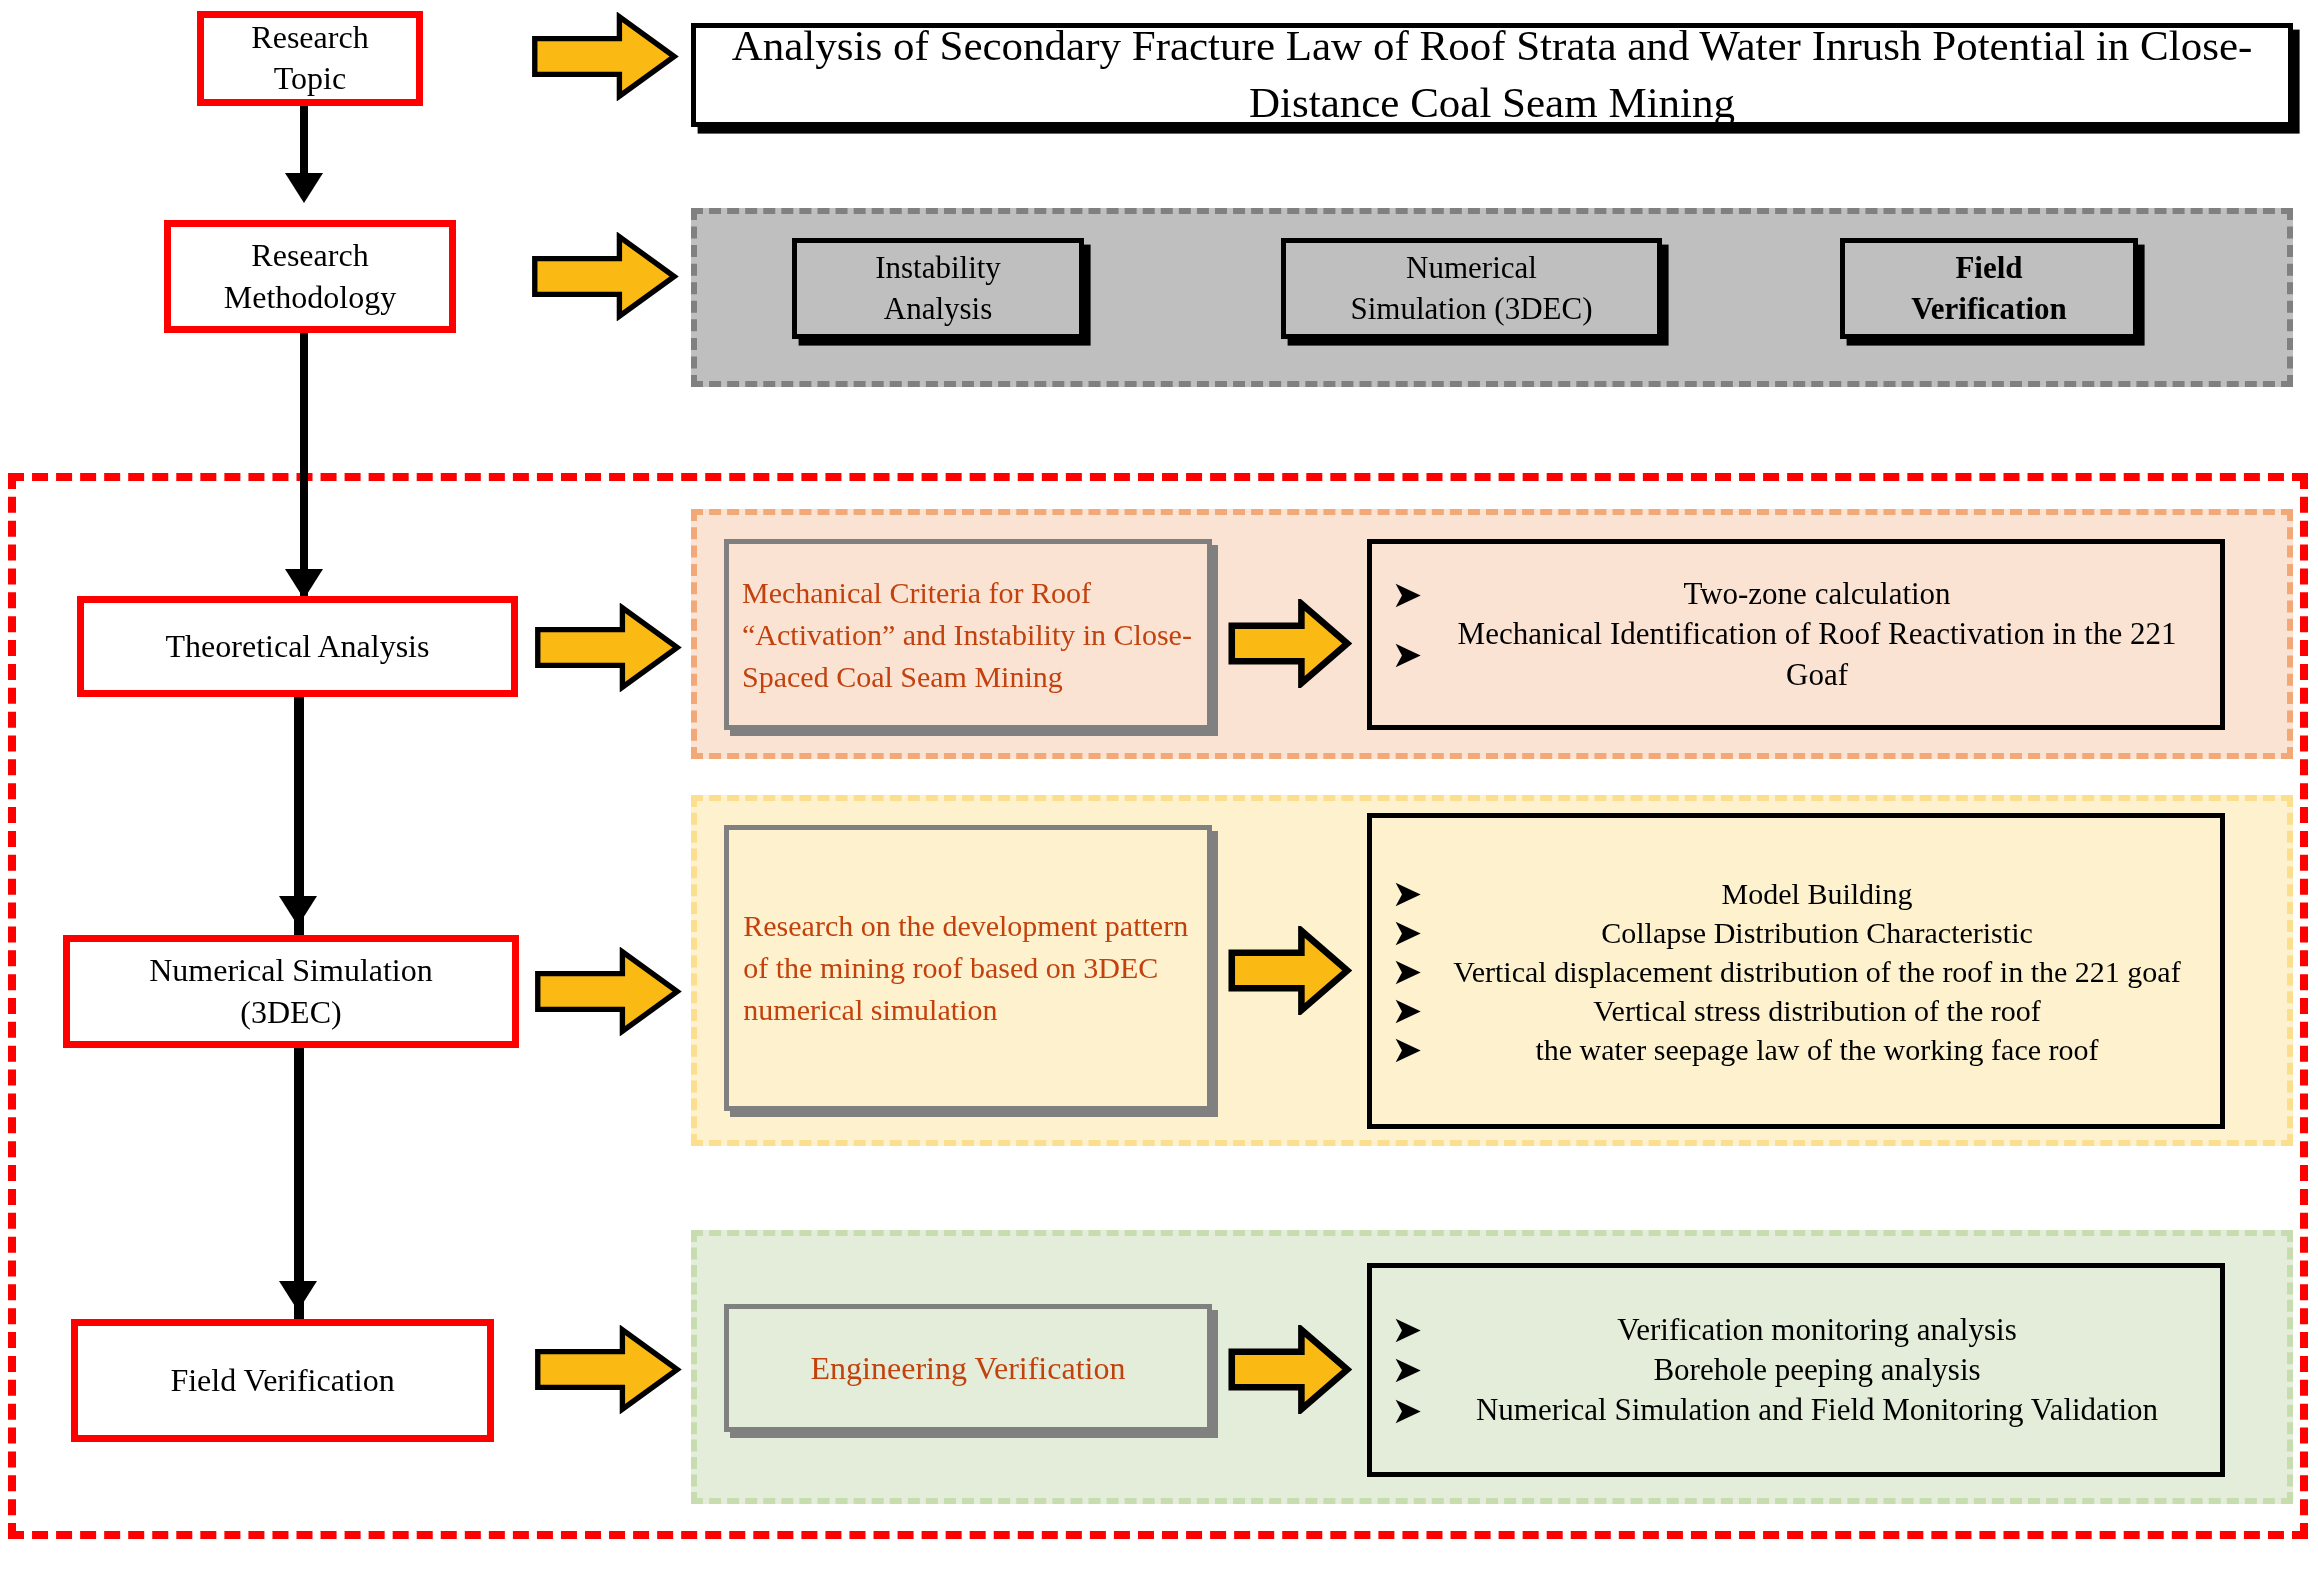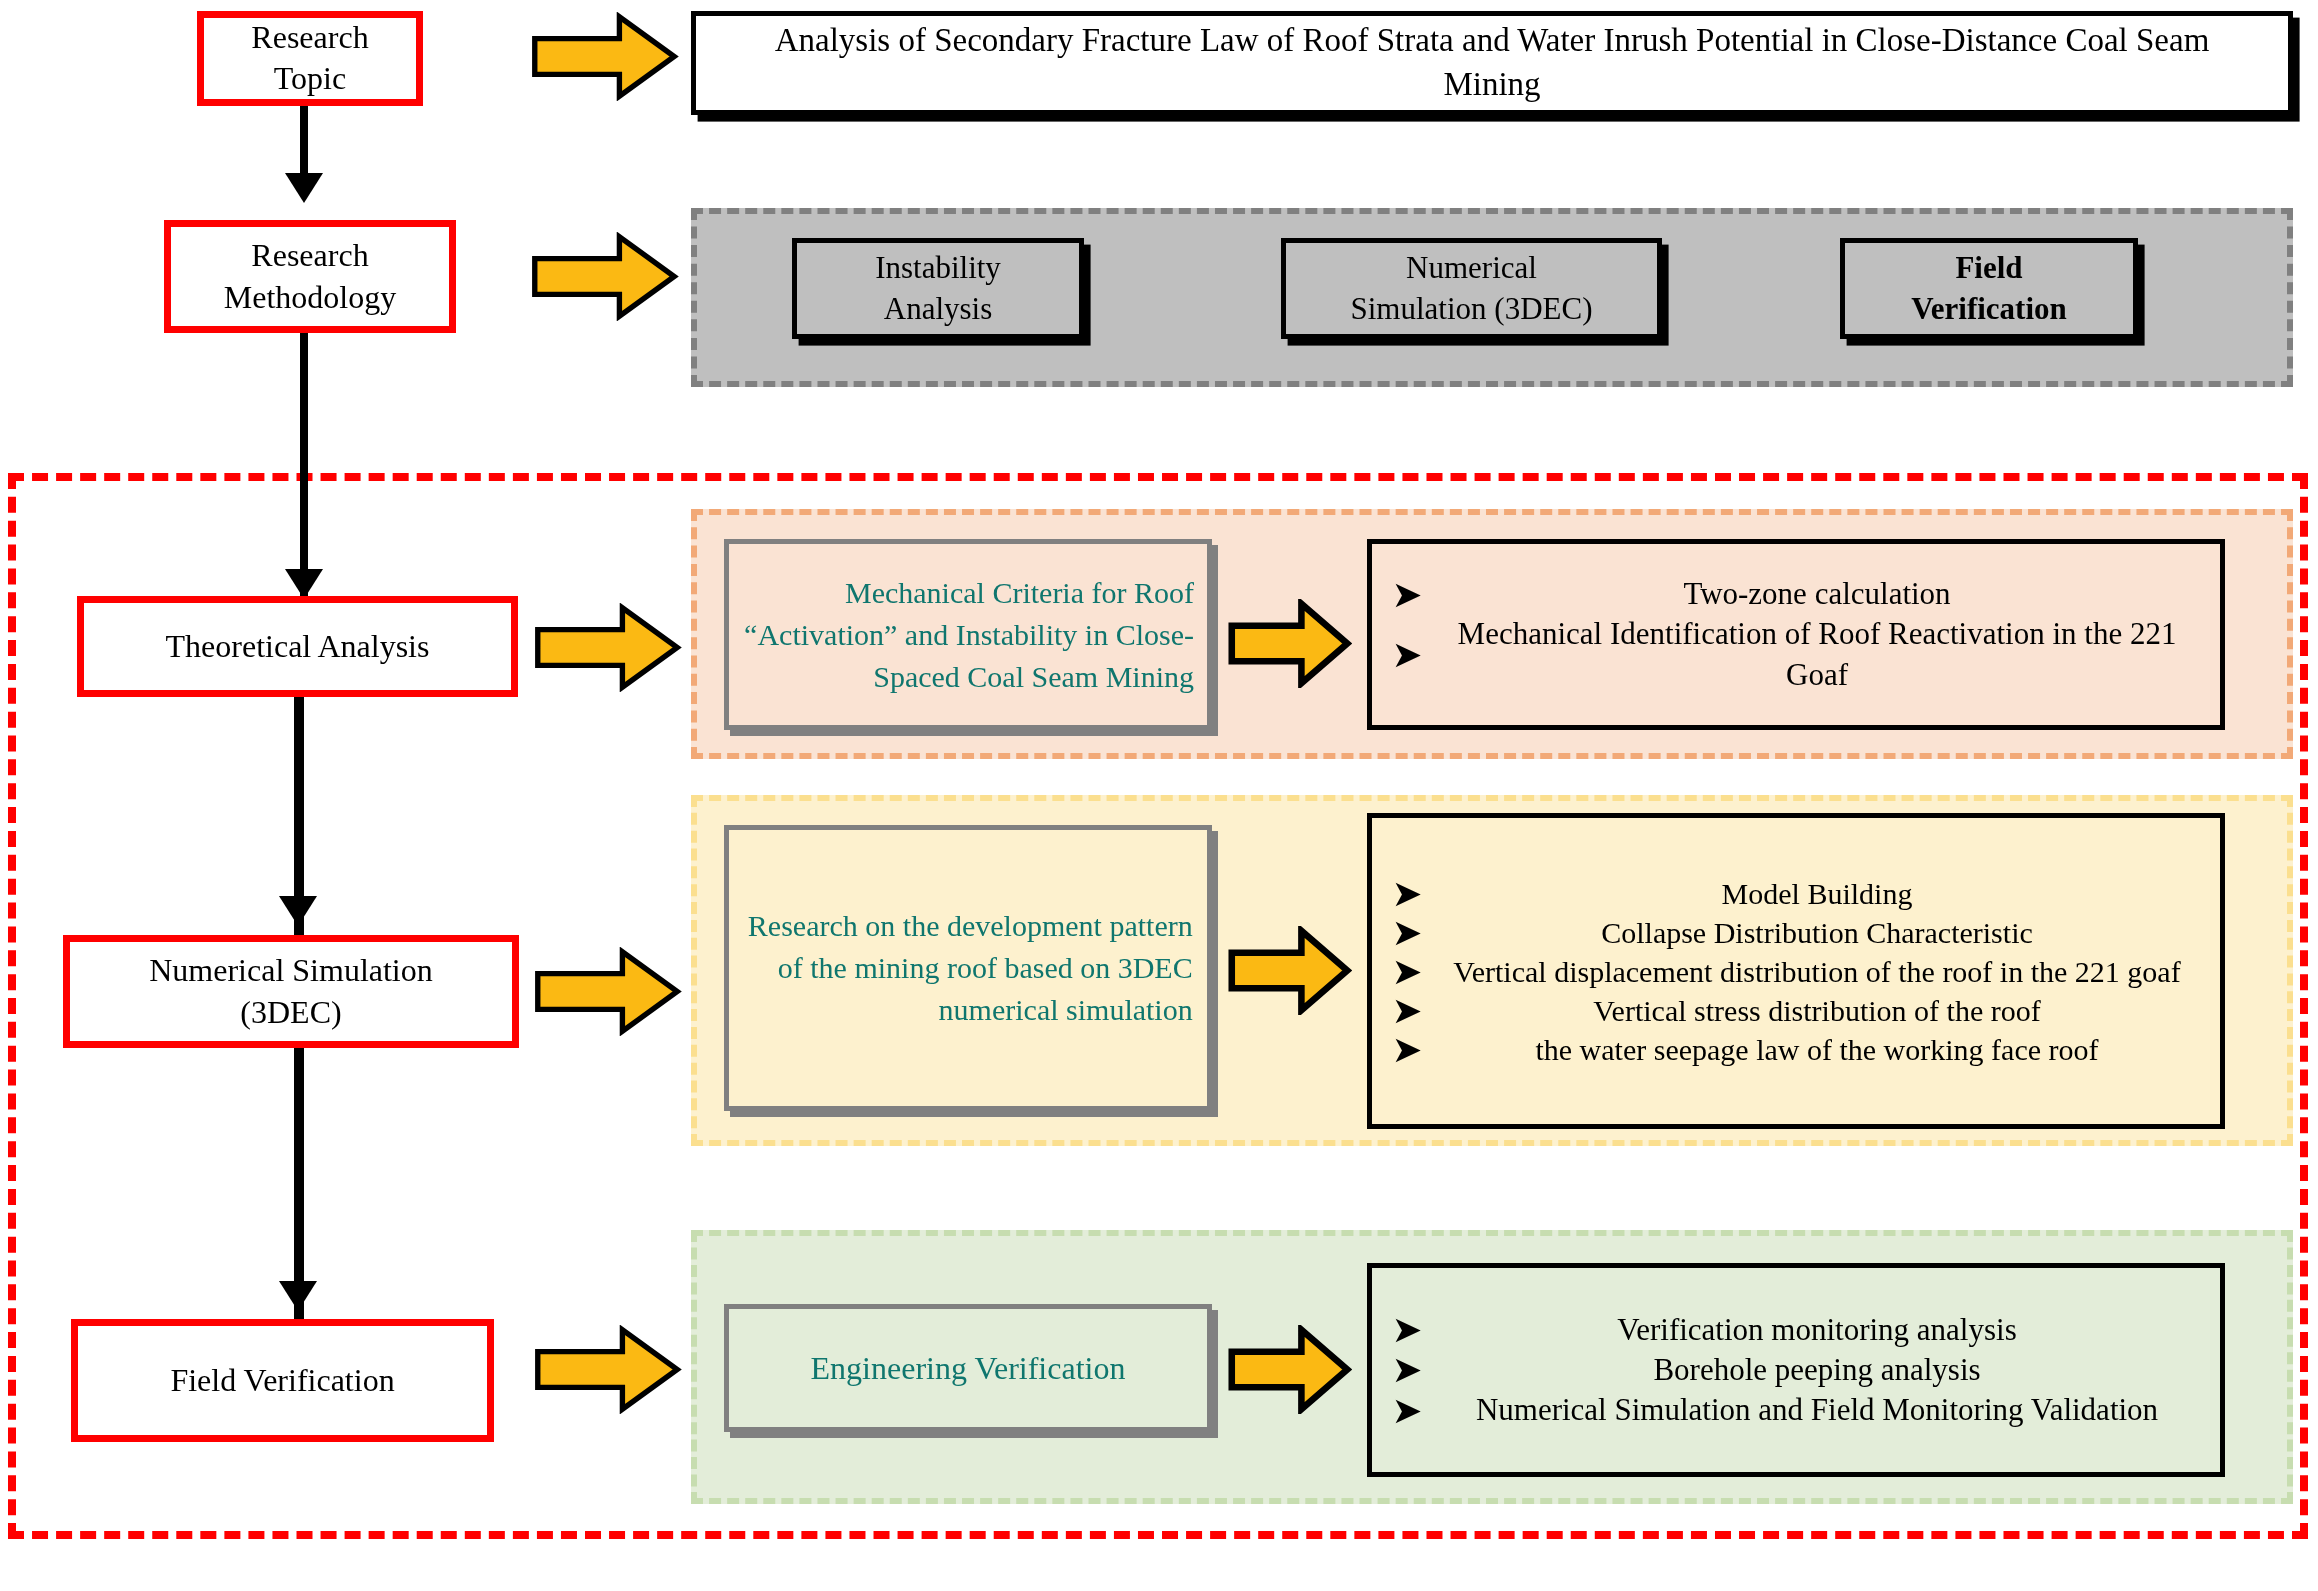--- a/index.html
+++ b/index.html
@@ -37,23 +37,23 @@
     color: #000;
     z-index: 5;
   }
   .black-box.shadowed { box-shadow: 6.6px 6.6px 0 0 #000000; }
 
   
   .gray-box {
     border: 5.4px solid #808080;
     background: transparent;
     display: flex; align-items: center; justify-content: center;
-    text-align: right;
+    text-align: left;
     line-height: 1.40;
-    color: #0f766e;
+    color: #c2410c;
     z-index: 5;
   }
   .gray-box.shadowed { box-shadow: 6px 6px 0 0 #808080; }
 
   
   .gray-band {
     background: #BFBFBF;
     border: 6px dashed #808080;
     z-index: 2;
   }
@@ -108,21 +108,21 @@
   .list-text {
     flex: 1 1 auto;
     text-align: center;
     line-height: 1.30;
     color: #000;
     padding-right: 28px;
   }
   .t-50 { font-size: 30px; }
   .t-52 { font-size: 31px; }
   .t-54 { font-size: 32px; }
-  .t-56 { font-size: 33px; }
+  .t-56 { font-size: 43px; margin-top: 12px; }
 </style>
 </head>
 <body>
 
 <div id="stage">
 
   <div class="abs red-frame" style="left:8.3px; top:473px; width:2300px; height:1066px;"></div>
 
   <div class="abs red-box t-54" style="left:197px; top:10.7px; width:226px; height:95px;">
     <div>

